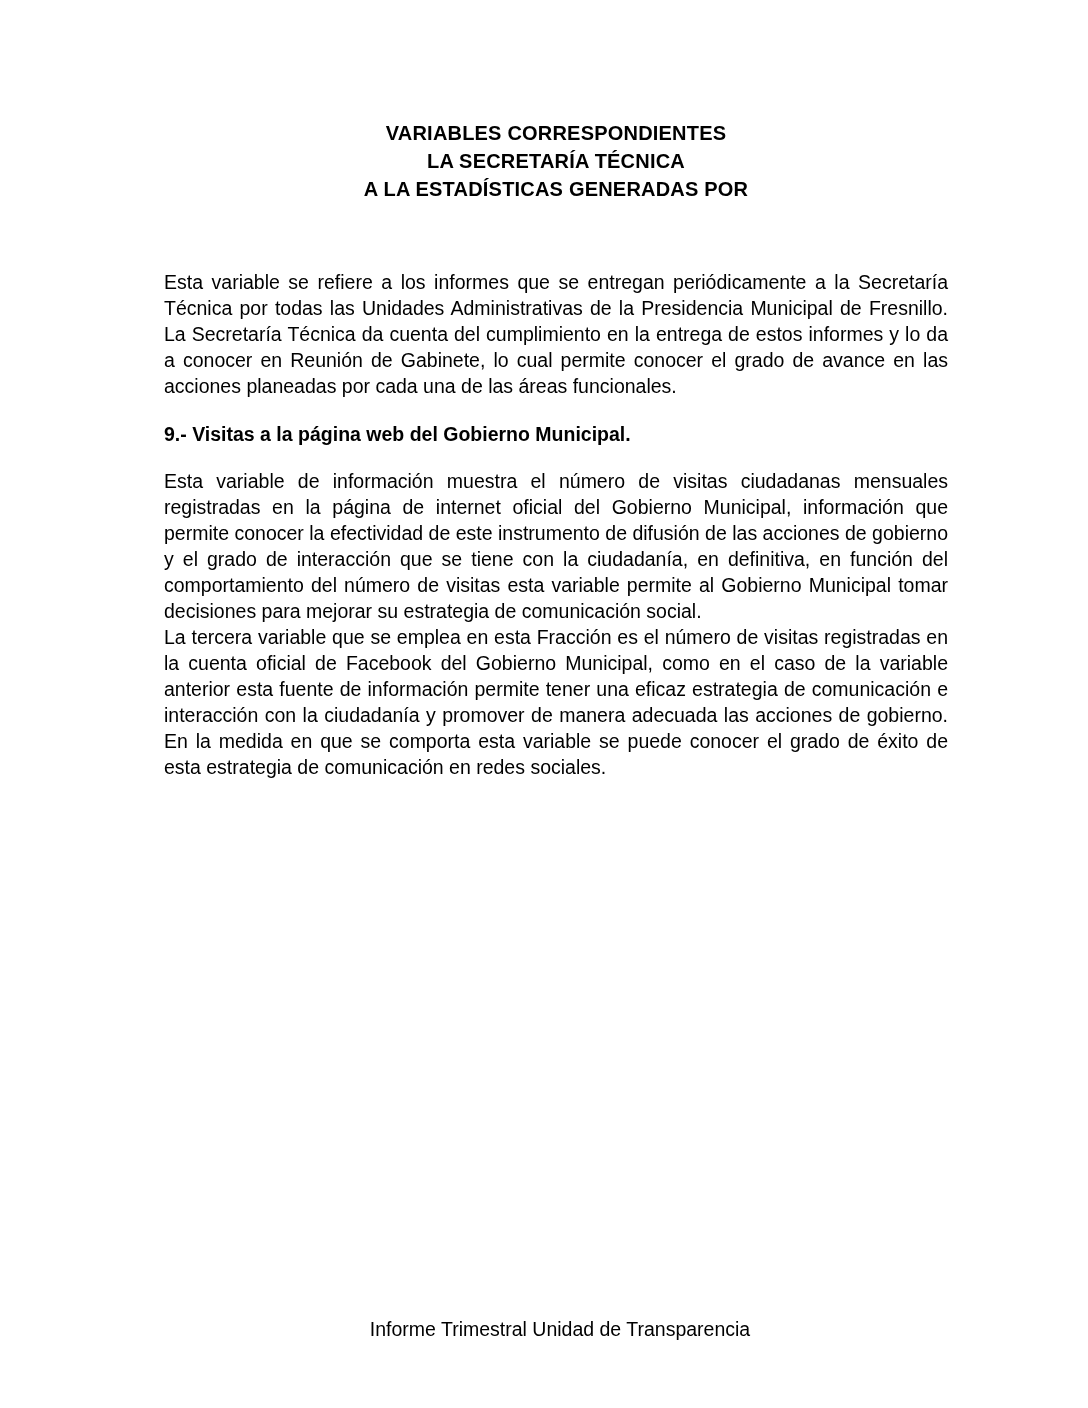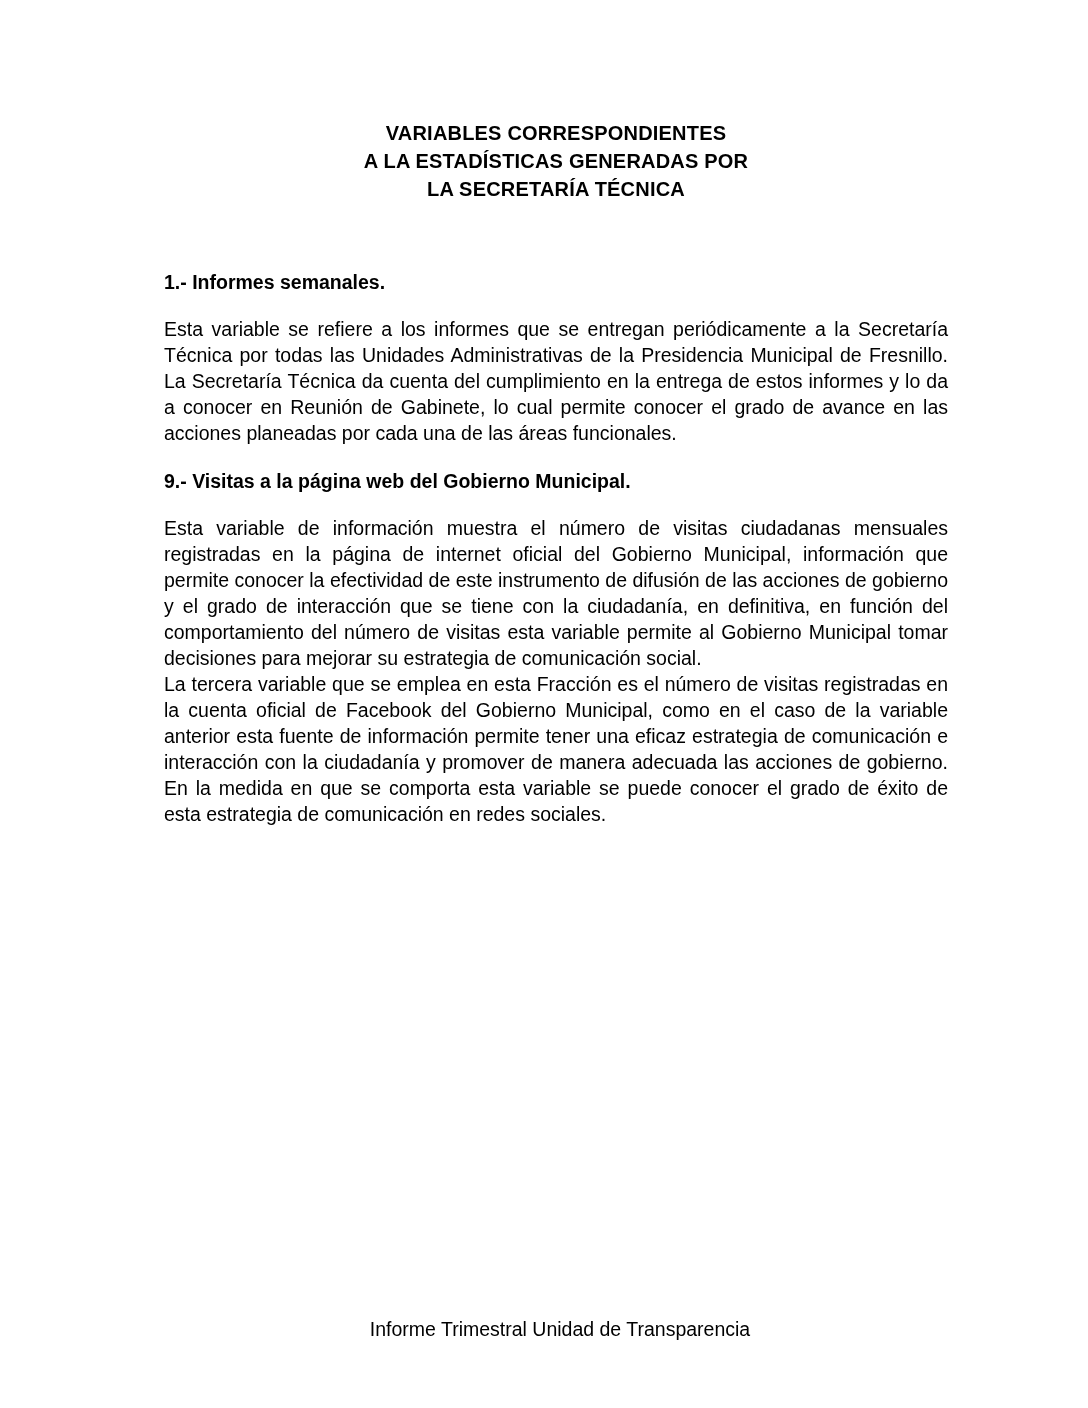--- a/index.html
+++ b/index.html
@@ -53,26 +53,25 @@
   }
 </style>
 </head>
 <body>
 
 <div class="page">
   <div class="content">
 
     <div class="doc-title">
       <div>VARIABLES CORRESPONDIENTES</div>
+      <div>LA SECRETARÍA TÉCNICA</div>
       <div>A LA ESTADÍSTICAS GENERADAS POR</div>
-      <div>LA SECRETARÍA TÉCNICA</div>
     </div>
 
     <div class="section">
-      <p class="section-heading" style="margin-top:0;">1.- Informes semanales.</p>
       <p class="section-body">Esta variable se refiere a los informes que se entregan periódicamente a la Secretaría Técnica por todas las Unidades Administrativas de la Presidencia Municipal de Fresnillo. La Secretaría Técnica da cuenta del cumplimiento en la entrega de estos informes y lo da a conocer en Reunión de Gabinete, lo cual permite conocer el grado de avance en las acciones planeadas por cada una de las áreas funcionales.</p>
     </div>
 
     <div class="section">
       <p class="section-heading">9.- Visitas a la página web del Gobierno Municipal.</p>
       <p class="section-body">Esta variable de información muestra el número de visitas ciudadanas mensuales registradas en la página de internet oficial del Gobierno Municipal, información que permite conocer la efectividad de este instrumento de difusión de las acciones de gobierno y el grado de interacción que se tiene con la ciudadanía, en definitiva, en función del comportamiento del número de visitas esta variable permite al Gobierno Municipal tomar decisiones para mejorar su estrategia de comunicación social.</p>
     </div>
 
     <div class="section">
       <p class="section-body">La tercera variable que se emplea en esta Fracción es el número de visitas registradas en la cuenta oficial de Facebook del Gobierno Municipal, como en el caso de la variable anterior esta fuente de información permite tener una eficaz estrategia de comunicación e interacción con la ciudadanía y promover de manera adecuada las acciones de gobierno. En la medida en que se comporta esta variable se puede conocer el grado de éxito de esta estrategia de comunicación en redes sociales.</p>

